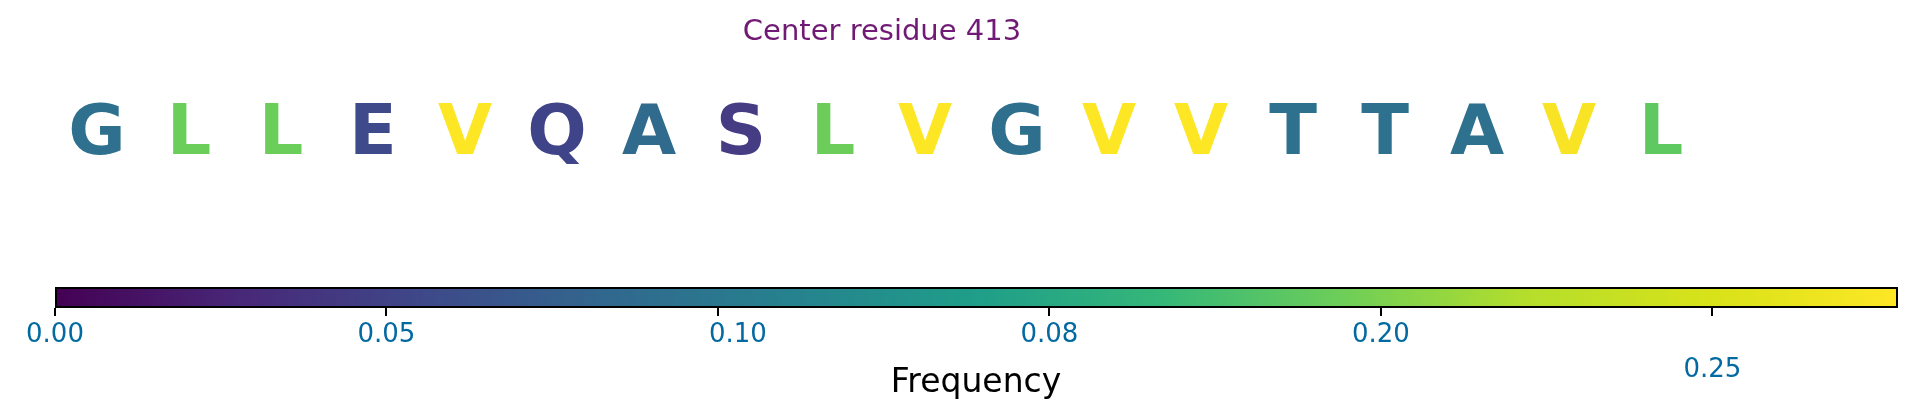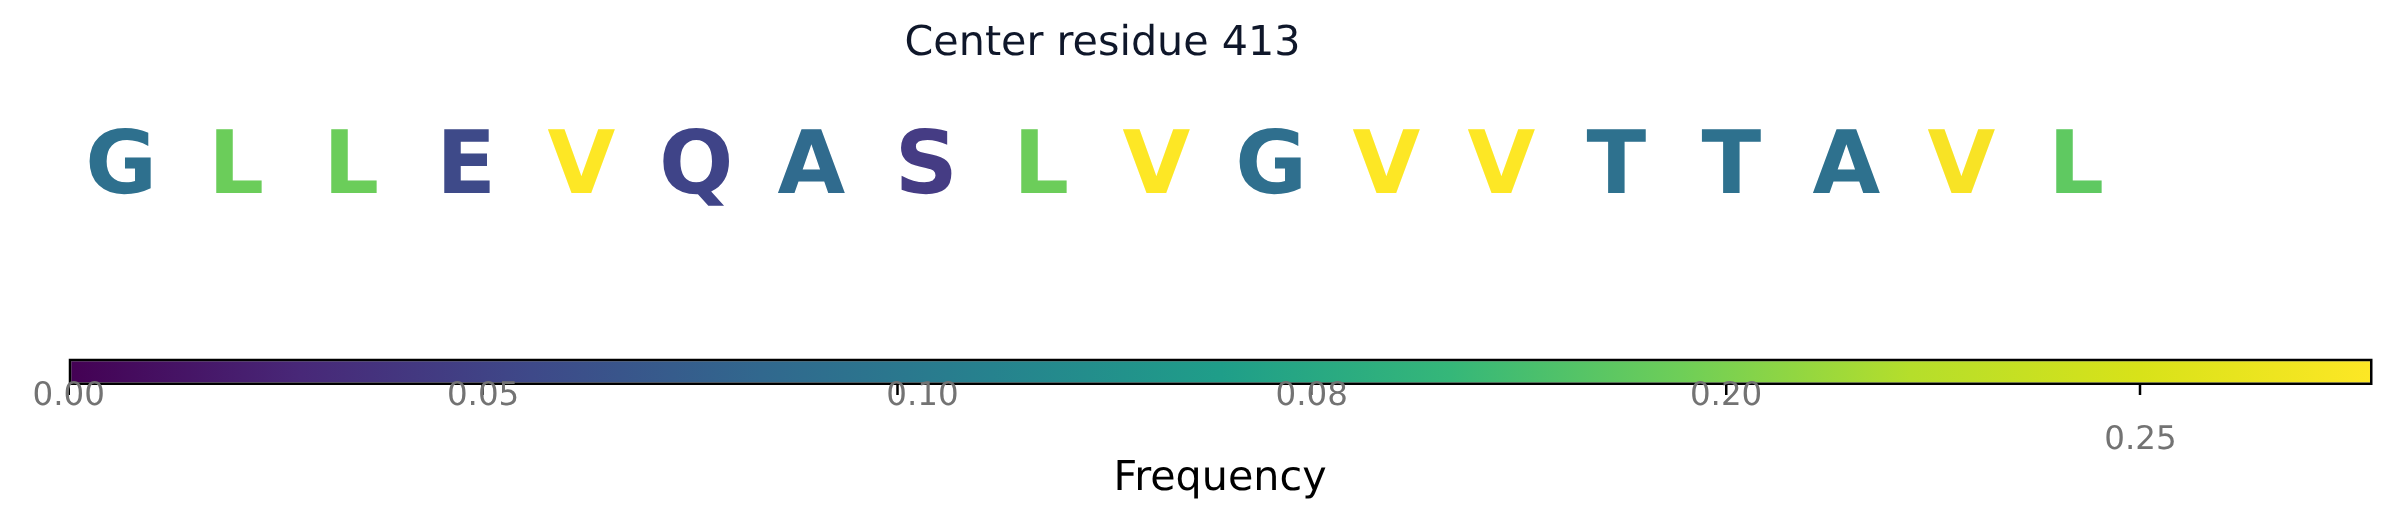--- a/index.html
+++ b/index.html
@@ -6,43 +6,43 @@
   body{
     width:1917px;height:416px;
     background:#ffffff;
     font-family:"DejaVu Sans", sans-serif;
     position:relative;
     overflow:hidden;
   }
   .title{
     position:absolute;top:13px;left:882px;
     transform:translateX(-50%);
-    font-size:33px;color:#0f172a;white-space:nowrap;
+    font-size:29px;color:#701a75;white-space:nowrap;
   }
   .letters{
     position:absolute;top:94px;left:51px;
     display:flex;
   }
   .letter{
     width:92px;text-align:center;
     font-weight:bold;font-size:70px;line-height:72px;
   }
   .cbar{
     position:absolute;left:55px;top:287px;
     width:1843px;height:21px;
     border:2px solid #000;box-sizing:border-box;
   }
   .tick{
     position:absolute;top:308px;width:2px;height:8px;
     background:#000;transform:translateX(-1px);
   }
   .ticklabel{
-    position:absolute;top:301px;
+    position:absolute;top:318px;
     transform:translateX(-50%);
-    font-size:26px;color:#737373;white-space:nowrap;
+    font-size:26px;color:#0369a1;white-space:nowrap;
   }
   .xlabel{
     position:absolute;top:361px;left:976px;
     transform:translateX(-50%);
     font-size:33px;color:#000;
   }
 </style>
 </head>
 <body>
 

